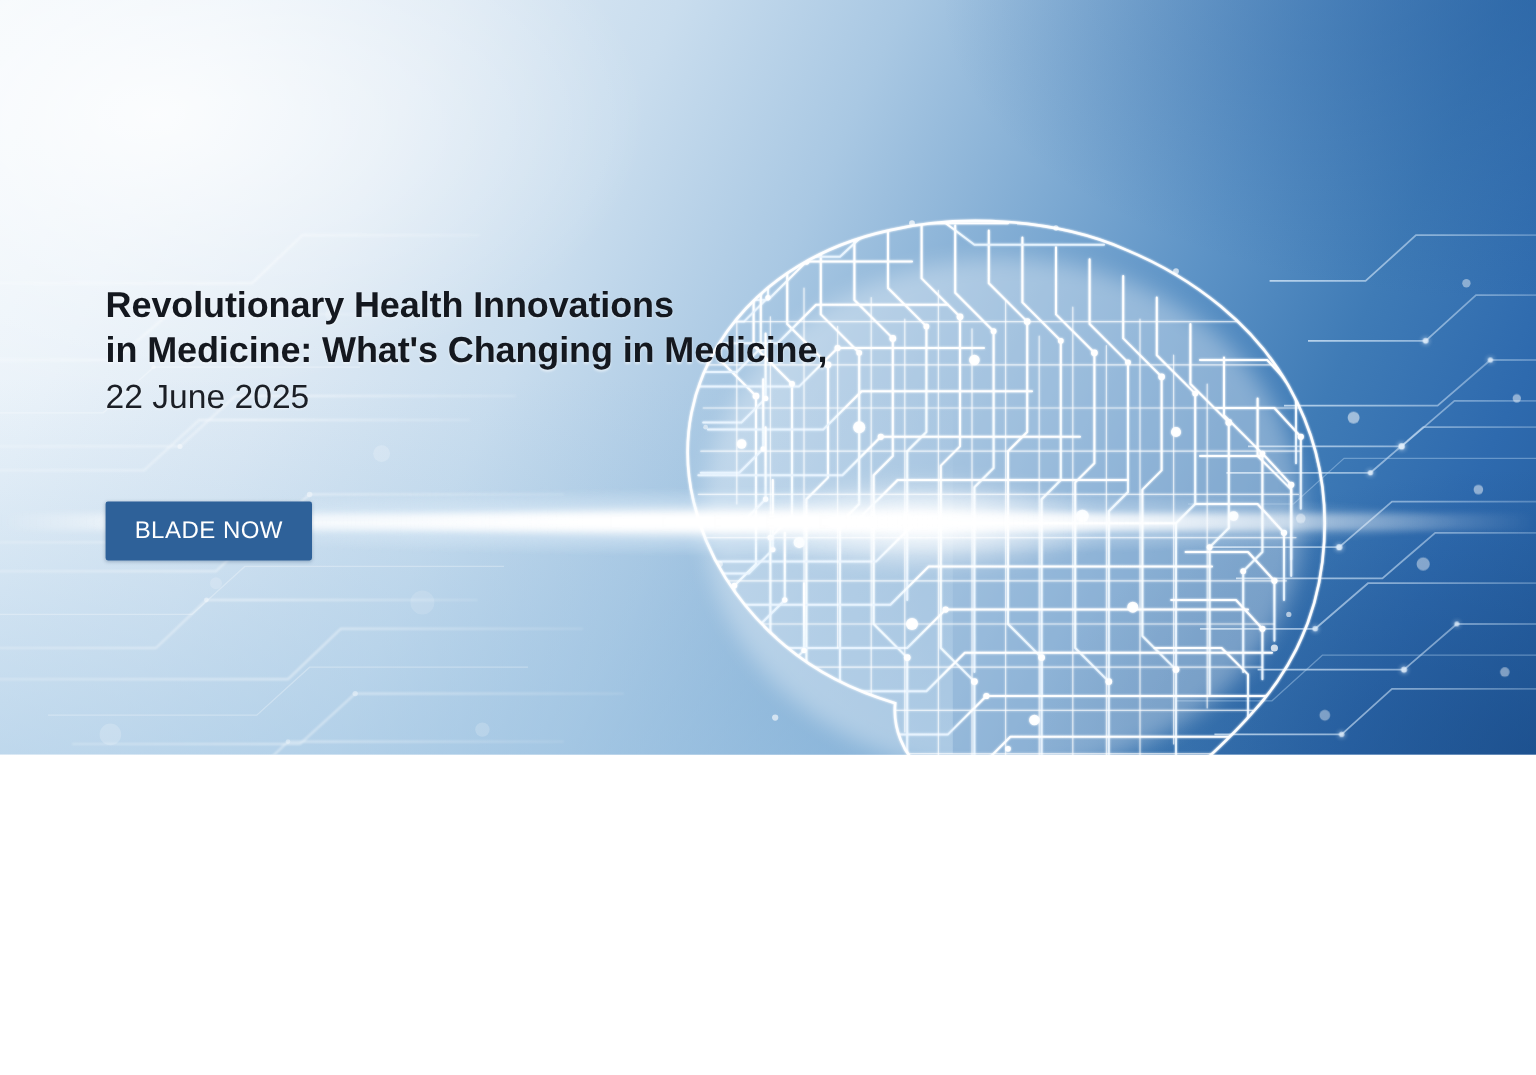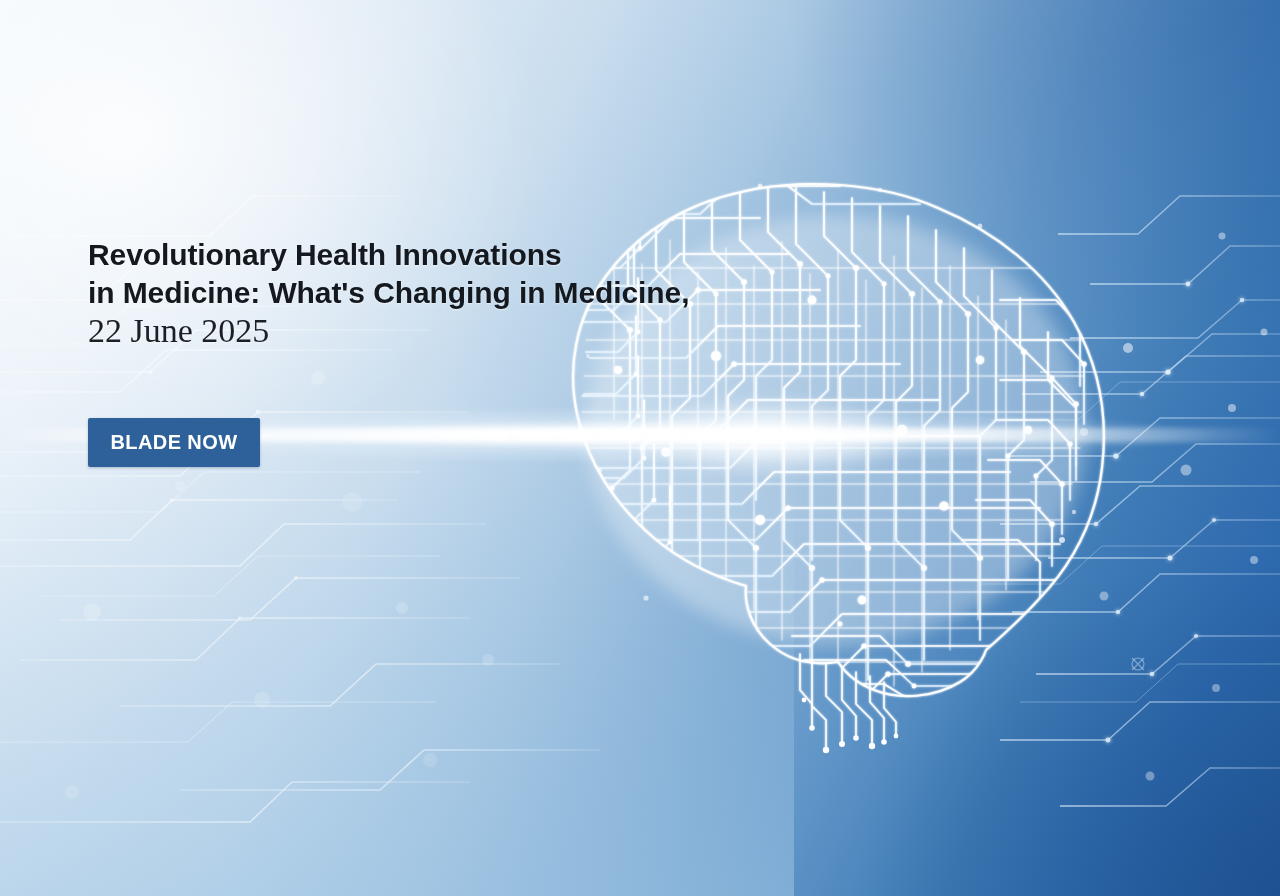--- a/index.html
+++ b/index.html
@@ -4,21 +4,21 @@
 <title>Health Innovations Banner</title>
 <style>
   html, body {
     margin: 0;
     padding: 0;
     background: #ffffff;
   }
   #banner {
     position: relative;
     width: 1280px;
-    height: 896px;
+    height: 629px;
     overflow: hidden;
     font-family: "Liberation Sans", sans-serif;
     
     background:
       linear-gradient(115deg,
         #f3f8fc 0%,
         #eaf2f9 12%,
         #dde9f4 24%,
         #c9ddee 36%,
         #a9c8e3 48%,
@@ -120,43 +120,42 @@
     font-size: 30px;
     line-height: 38px;
     font-weight: 700;
     letter-spacing: -0.1px;
     color: #14181f;
     text-shadow: 0 1px 2px rgba(255,255,255,0.55);
   }
   .headline-line { display: block; }
   .subhead {
     margin: 2px 0 0 0;
-    font-size: 34px;
+    font-size: 28px;
     line-height: 34px;
     font-weight: 400;
     color: #1b1f26;
     text-shadow: 0 1px 2px rgba(255,255,255,0.5);
-    font-family: Liberation Serif, serif;
   }
 
   .cta-wrap {
     position: absolute;
     left: 88px;
     top: 418px;
   }
   .cta-button {
     display: inline-block;
     box-sizing: border-box;
     min-width: 172px;
     padding: 13px 22px 14px 22px;
     background: #2e6199;
     color: #ffffff;
     font-size: 20px;
     line-height: 22px;
-    font-weight: 700;
+    font-weight: 400;
     letter-spacing: 0.4px;
     text-align: center;
     border: 0;
     border-radius: 2px;
     cursor: pointer;
     box-shadow: 0 1px 3px rgba(20,55,95,0.28);
     font-family: "Liberation Sans", sans-serif;
   }
 </style>
 </head>

